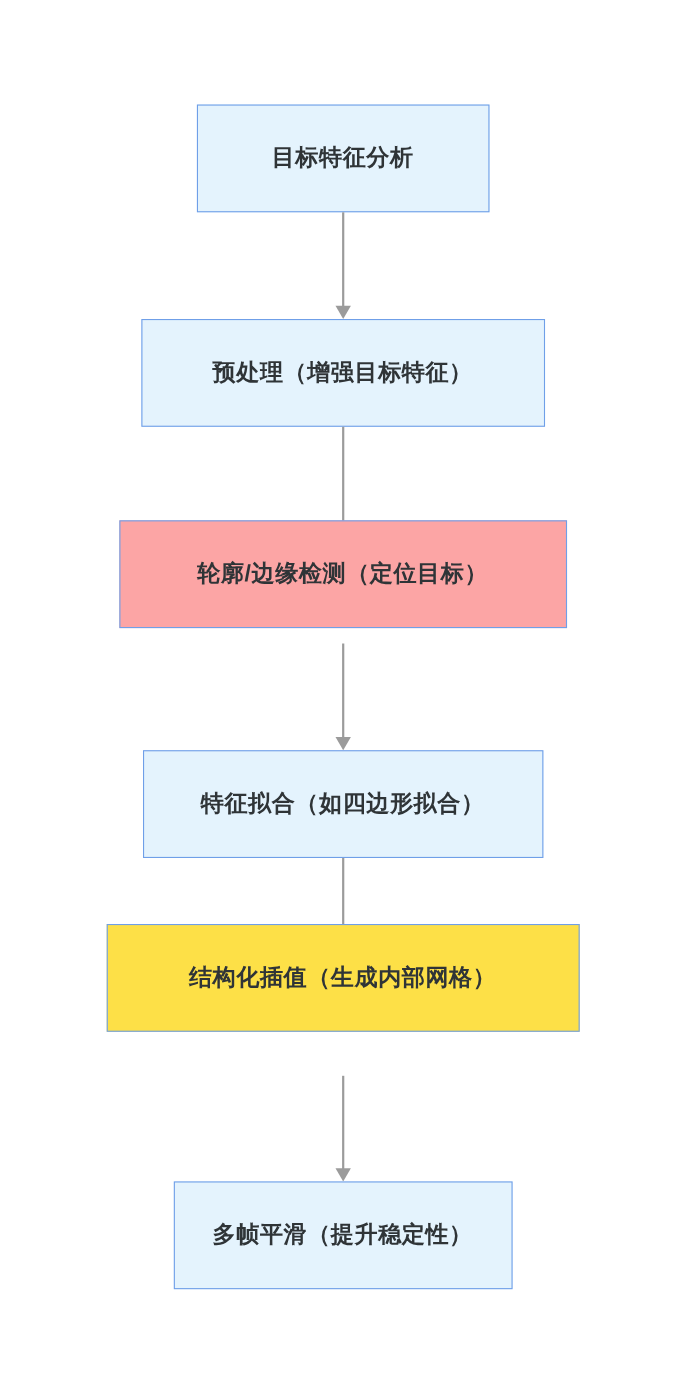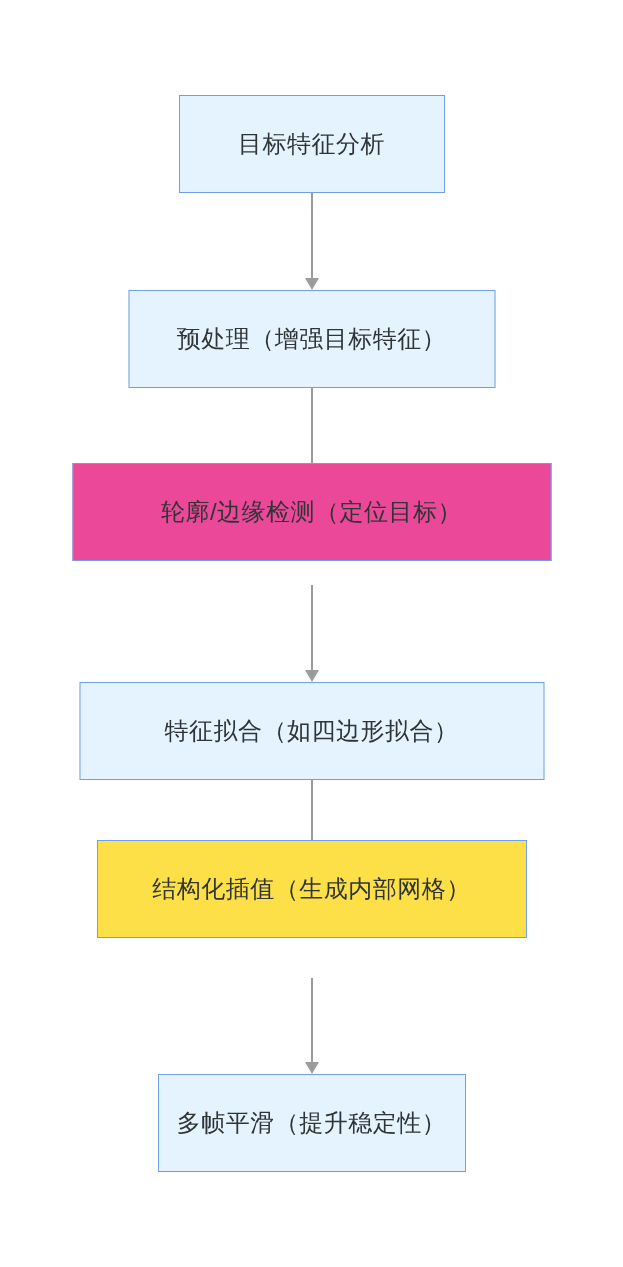--- a/index.html
+++ b/index.html
@@ -27,26 +27,26 @@
     border: 1.6px solid #6f9fe8;
     display: flex;
     align-items: center;
     justify-content: center;
     height: 98px;
     left: 50%;
     transform: translateX(-50%);
   }
 
   .node-label {
-    font-size: 24px;
+    font-size: 21px;
     color: #2f3437;
     letter-spacing: 0.5px;
     line-height: 1.2;
     white-space: nowrap;
-    font-weight: 400;
+    font-weight: 700;
   }
 
   .connector {
     position: absolute;
     left: 50%;
     transform: translateX(-50%);
     width: 16px;
   }
 
   .connector .stem {
@@ -86,30 +86,30 @@
 
   <div class="node" style="width: 367px; top: 290px; background: rgb(228, 243, 253); border-color: rgb(111, 159, 232);">
     <span class="node-label" style="color: rgb(47, 52, 55);">预处理（增强目标特征）</span>
   </div>
 
   <div class="connector" style="top: 388px; height: 99px;">
     <div class="stem" style="height: 88px; background: rgb(155, 155, 155);"></div>
     <div class="head" style="border-top-color: rgb(155, 155, 155);"></div>
   </div>
 
-  <div class="node" style="width: 479px; top: 463px; background: #ec4899; border-color: rgb(111, 159, 232);">
+  <div class="node" style="width: 407px; top: 473px; background: #fca5a5; border-color: rgb(111, 159, 232);">
     <span class="node-label" style="color: rgb(47, 52, 55);">轮廓/边缘检测（定位目标）</span>
   </div>
 
   <div class="connector" style="top: 585px; height: 97px;">
     <div class="stem" style="height: 86px; background: rgb(155, 155, 155);"></div>
     <div class="head" style="border-top-color: rgb(155, 155, 155);"></div>
   </div>
 
-  <div class="node" style="width: 465px; top: 682px; background: rgb(228, 243, 253); border-color: rgb(111, 159, 232);">
+  <div class="node" style="width: 364px; top: 682px; background: rgb(228, 243, 253); border-color: rgb(111, 159, 232);">
     <span class="node-label" style="color: rgb(47, 52, 55);">特征拟合（如四边形拟合）</span>
   </div>
 
   <div class="connector" style="top: 780px; height: 100px;">
     <div class="stem" style="height: 89px; background: rgb(155, 155, 155);"></div>
     <div class="head" style="border-top-color: rgb(155, 155, 155);"></div>
   </div>
 
   <div class="node" style="width: 430px; top: 840px; background: #fde047; border-color: rgb(111, 159, 232);">
     <span class="node-label" style="color: rgb(47, 52, 55);">结构化插值（生成内部网格）</span>

